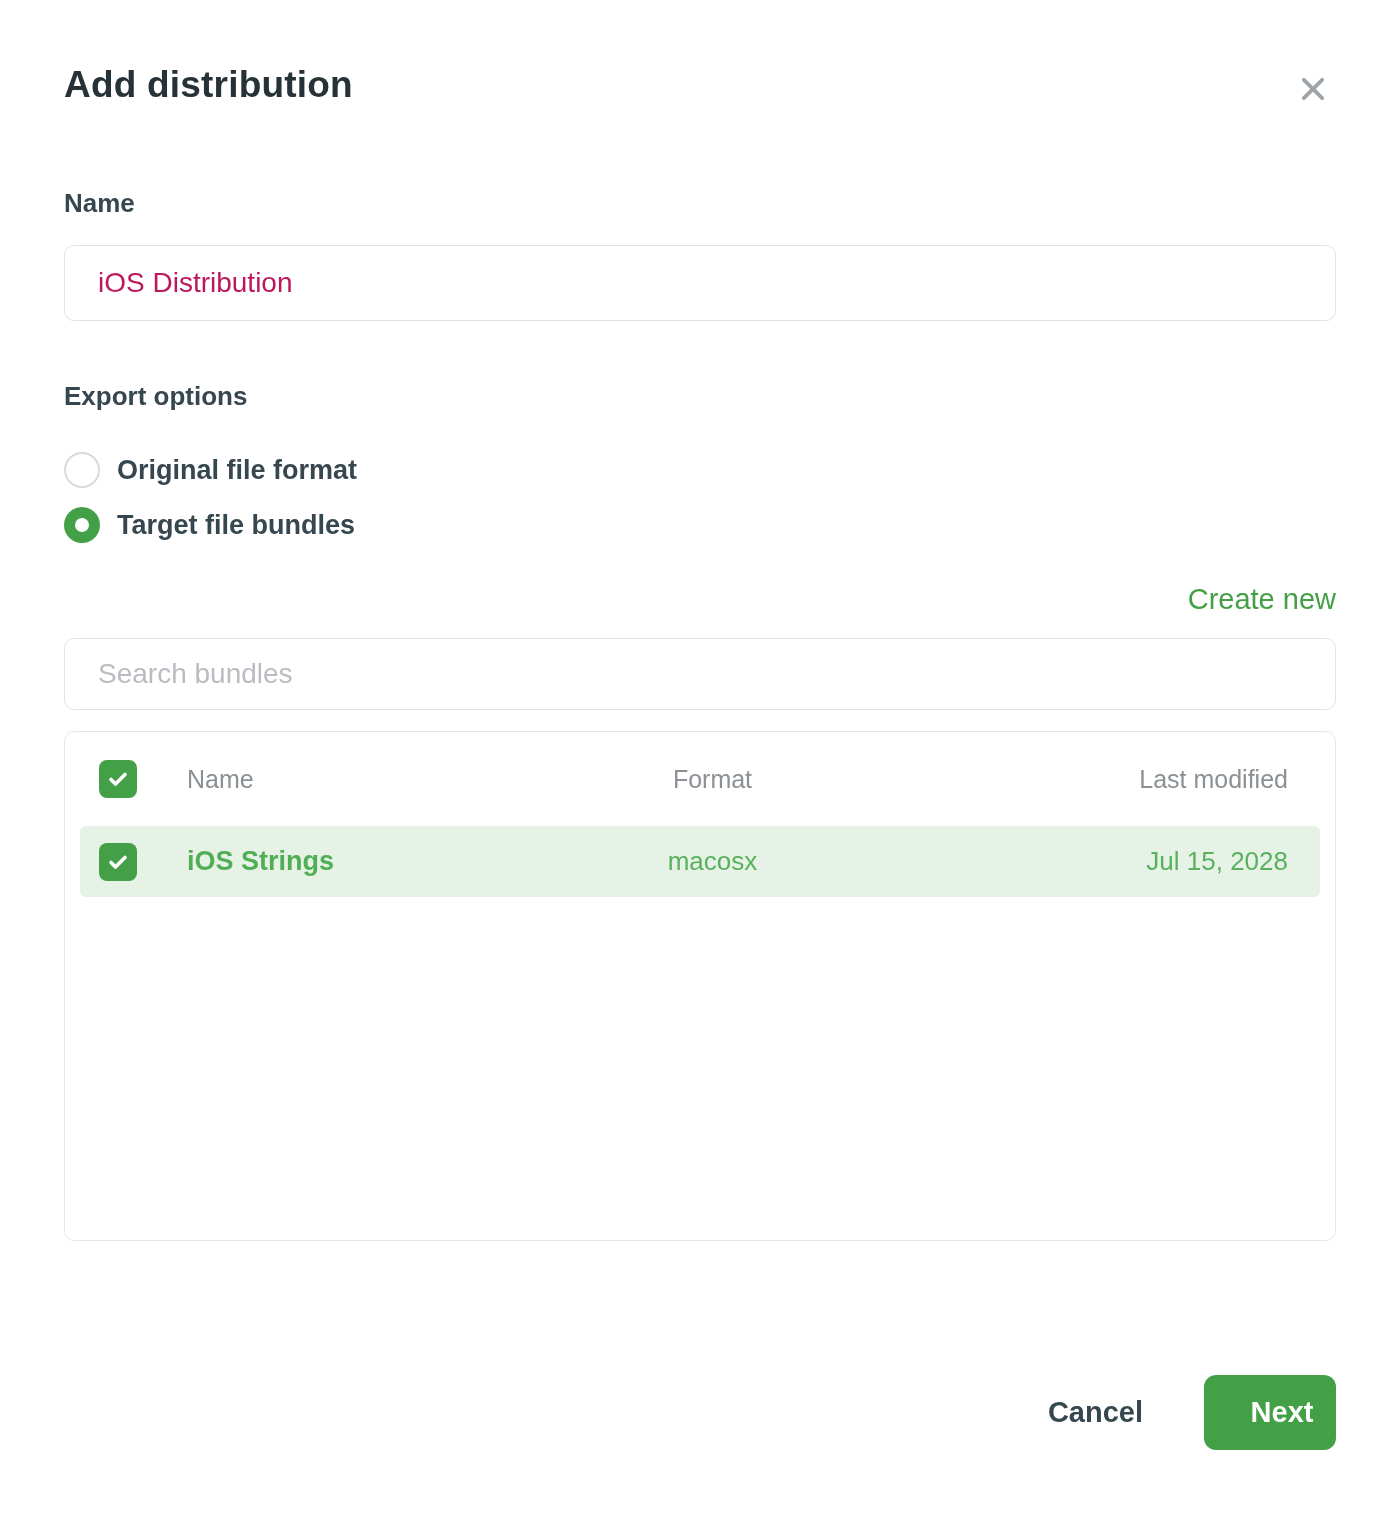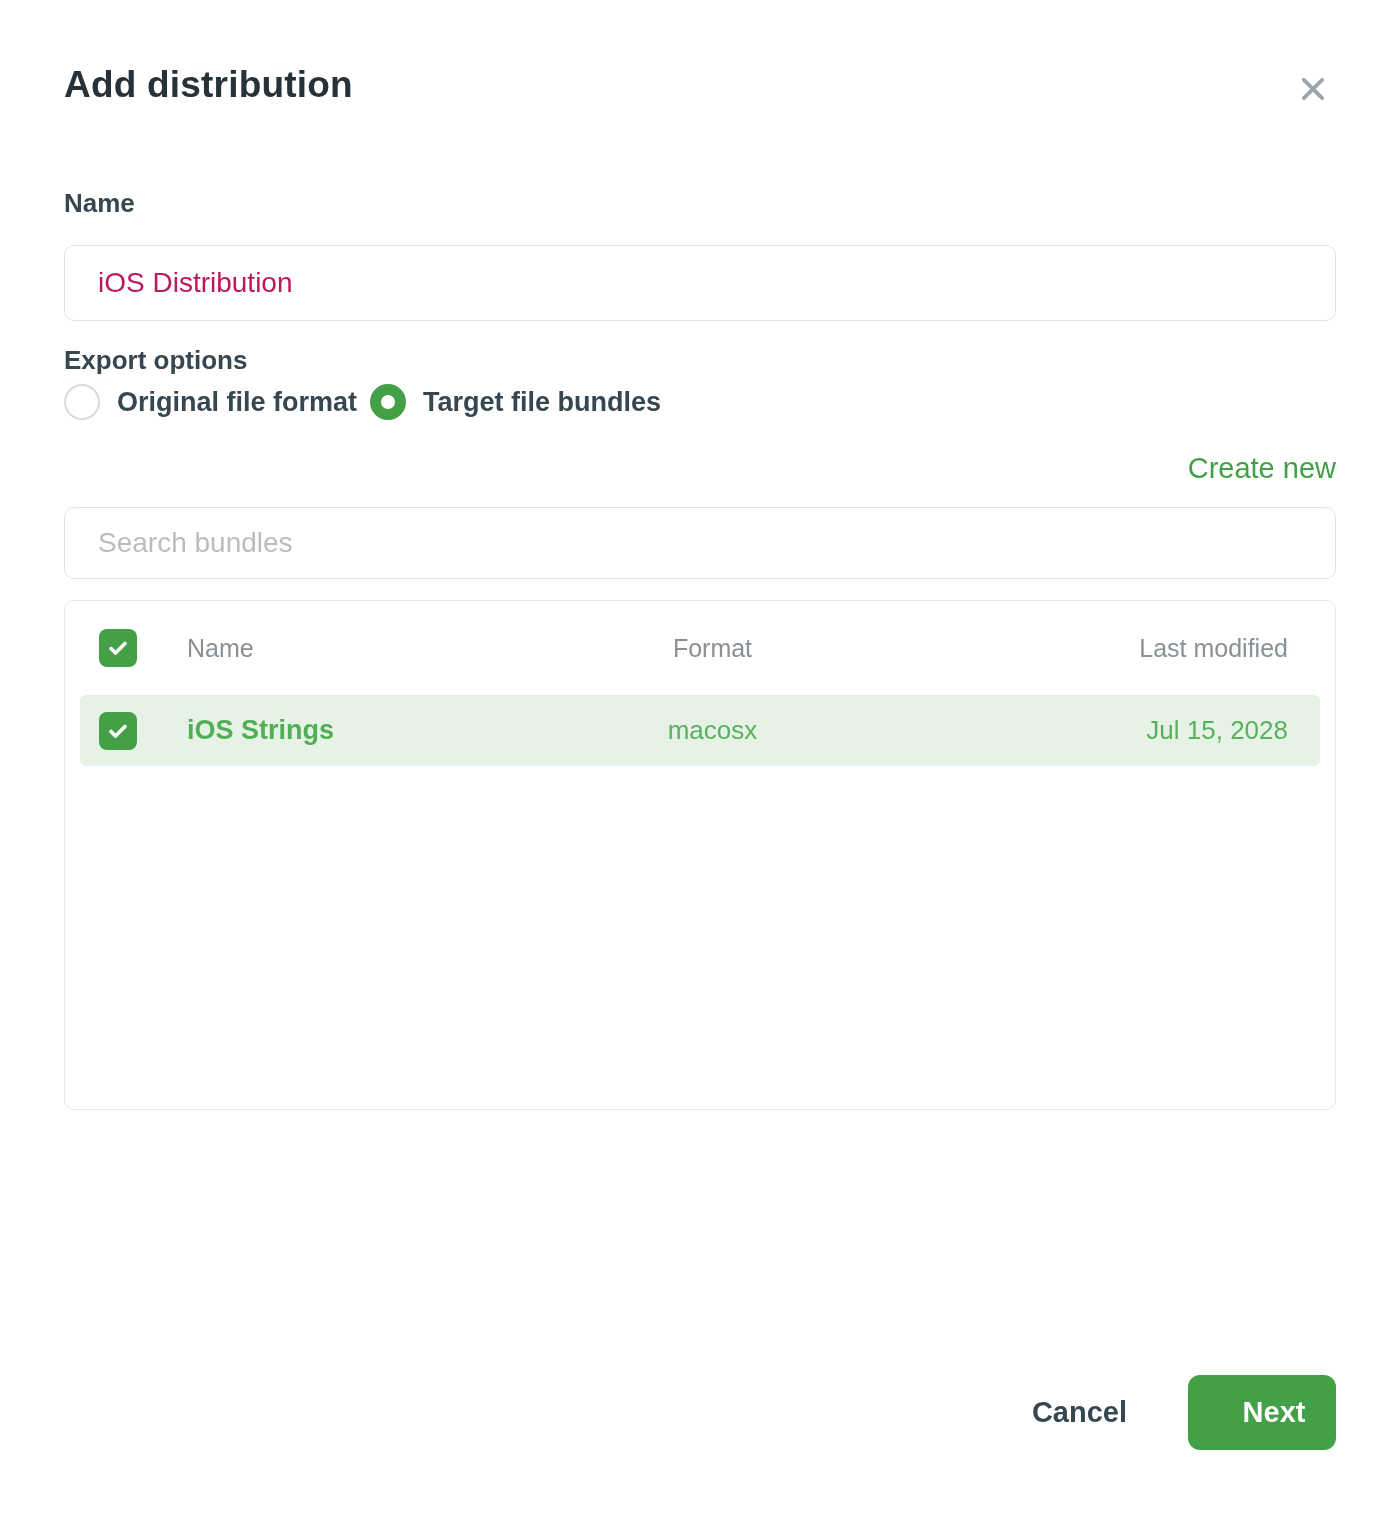--- a/index.html
+++ b/index.html
@@ -21,32 +21,32 @@
   .text-input {
     margin-top: 26px; width: 100%; height: 76px;
     border: 1px solid #E1E3E5; border-radius: 10px;
     padding: 0 33px; font-size: 28px; color: #be185d;
     font-family: "Liberation Sans", sans-serif;
     outline: none; display: block; background: #fff;
   }
   .text-input::placeholder { color: #B9BDC1; }
 
   
-  .section-label { font-size: 26px; font-weight: 700; color: #37474F; margin-top: 24px; }
-  .radio-group { margin-top: 8px; display: flex; flex-direction: row; gap: 13px; }
+  .section-label { font-size: 26px; font-weight: 700; color: #37474F; margin-top: 60px; }
+  .radio-group { margin-top: 40px; display: flex; flex-direction: column; gap: 19px; }
   .radio-row { display: flex; align-items: center; gap: 17px; cursor: pointer; }
   .radio-circle {
     width: 36px; height: 36px; border-radius: 50%;
     border: 2px solid #D8DBDD; background: #fff; flex: 0 0 auto;
   }
   .radio-row.selected .radio-circle { border: 11px solid #43A047; }
   .radio-label { font-size: 27px; font-weight: 700; color: #37474F; }
 
   
-  .create-new-row { display: flex; justify-content: flex-end; margin-top: 32px; }
+  .create-new-row { display: flex; justify-content: flex-end; margin-top: 40px; }
   .create-new-link { font-size: 29px; font-weight: 500; color: #43A047; text-decoration: none; cursor: pointer; }
   .search-input { margin-top: 22px; height: 72px; }
 
   
   .bundle-table {
     margin-top: 21px; height: 510px;
     border: 1px solid #E4E6E8; border-radius: 10px;
     overflow: hidden; background: #fff;
   }
   .t-row {
@@ -73,21 +73,21 @@
     cursor: pointer; flex: 0 0 auto;
   }
 
   
   .modal-footer { margin-top: auto; display: flex; justify-content: flex-end; align-items: center; }
   .cancel-btn {
     background: none; border: none; font-size: 29px; font-weight: 700; color: #37474F;
     font-family: "Liberation Sans", sans-serif; cursor: pointer; margin-right: 57px; padding: 8px 4px;
   }
   .next-btn {
-    width: 148px; height: 75px; background: #43A047; border: none; border-radius: 12px;
+    width: 132px; height: 75px; background: #43A047; border: none; border-radius: 12px;
     color: #ffffff; font-size: 29px; font-weight: 700;
     font-family: "Liberation Sans", sans-serif; cursor: pointer; padding-left: 24px;
   }
 </style>
 </head>
 <body>
 
 <div class="modal">
 
   <div class="modal-header">

